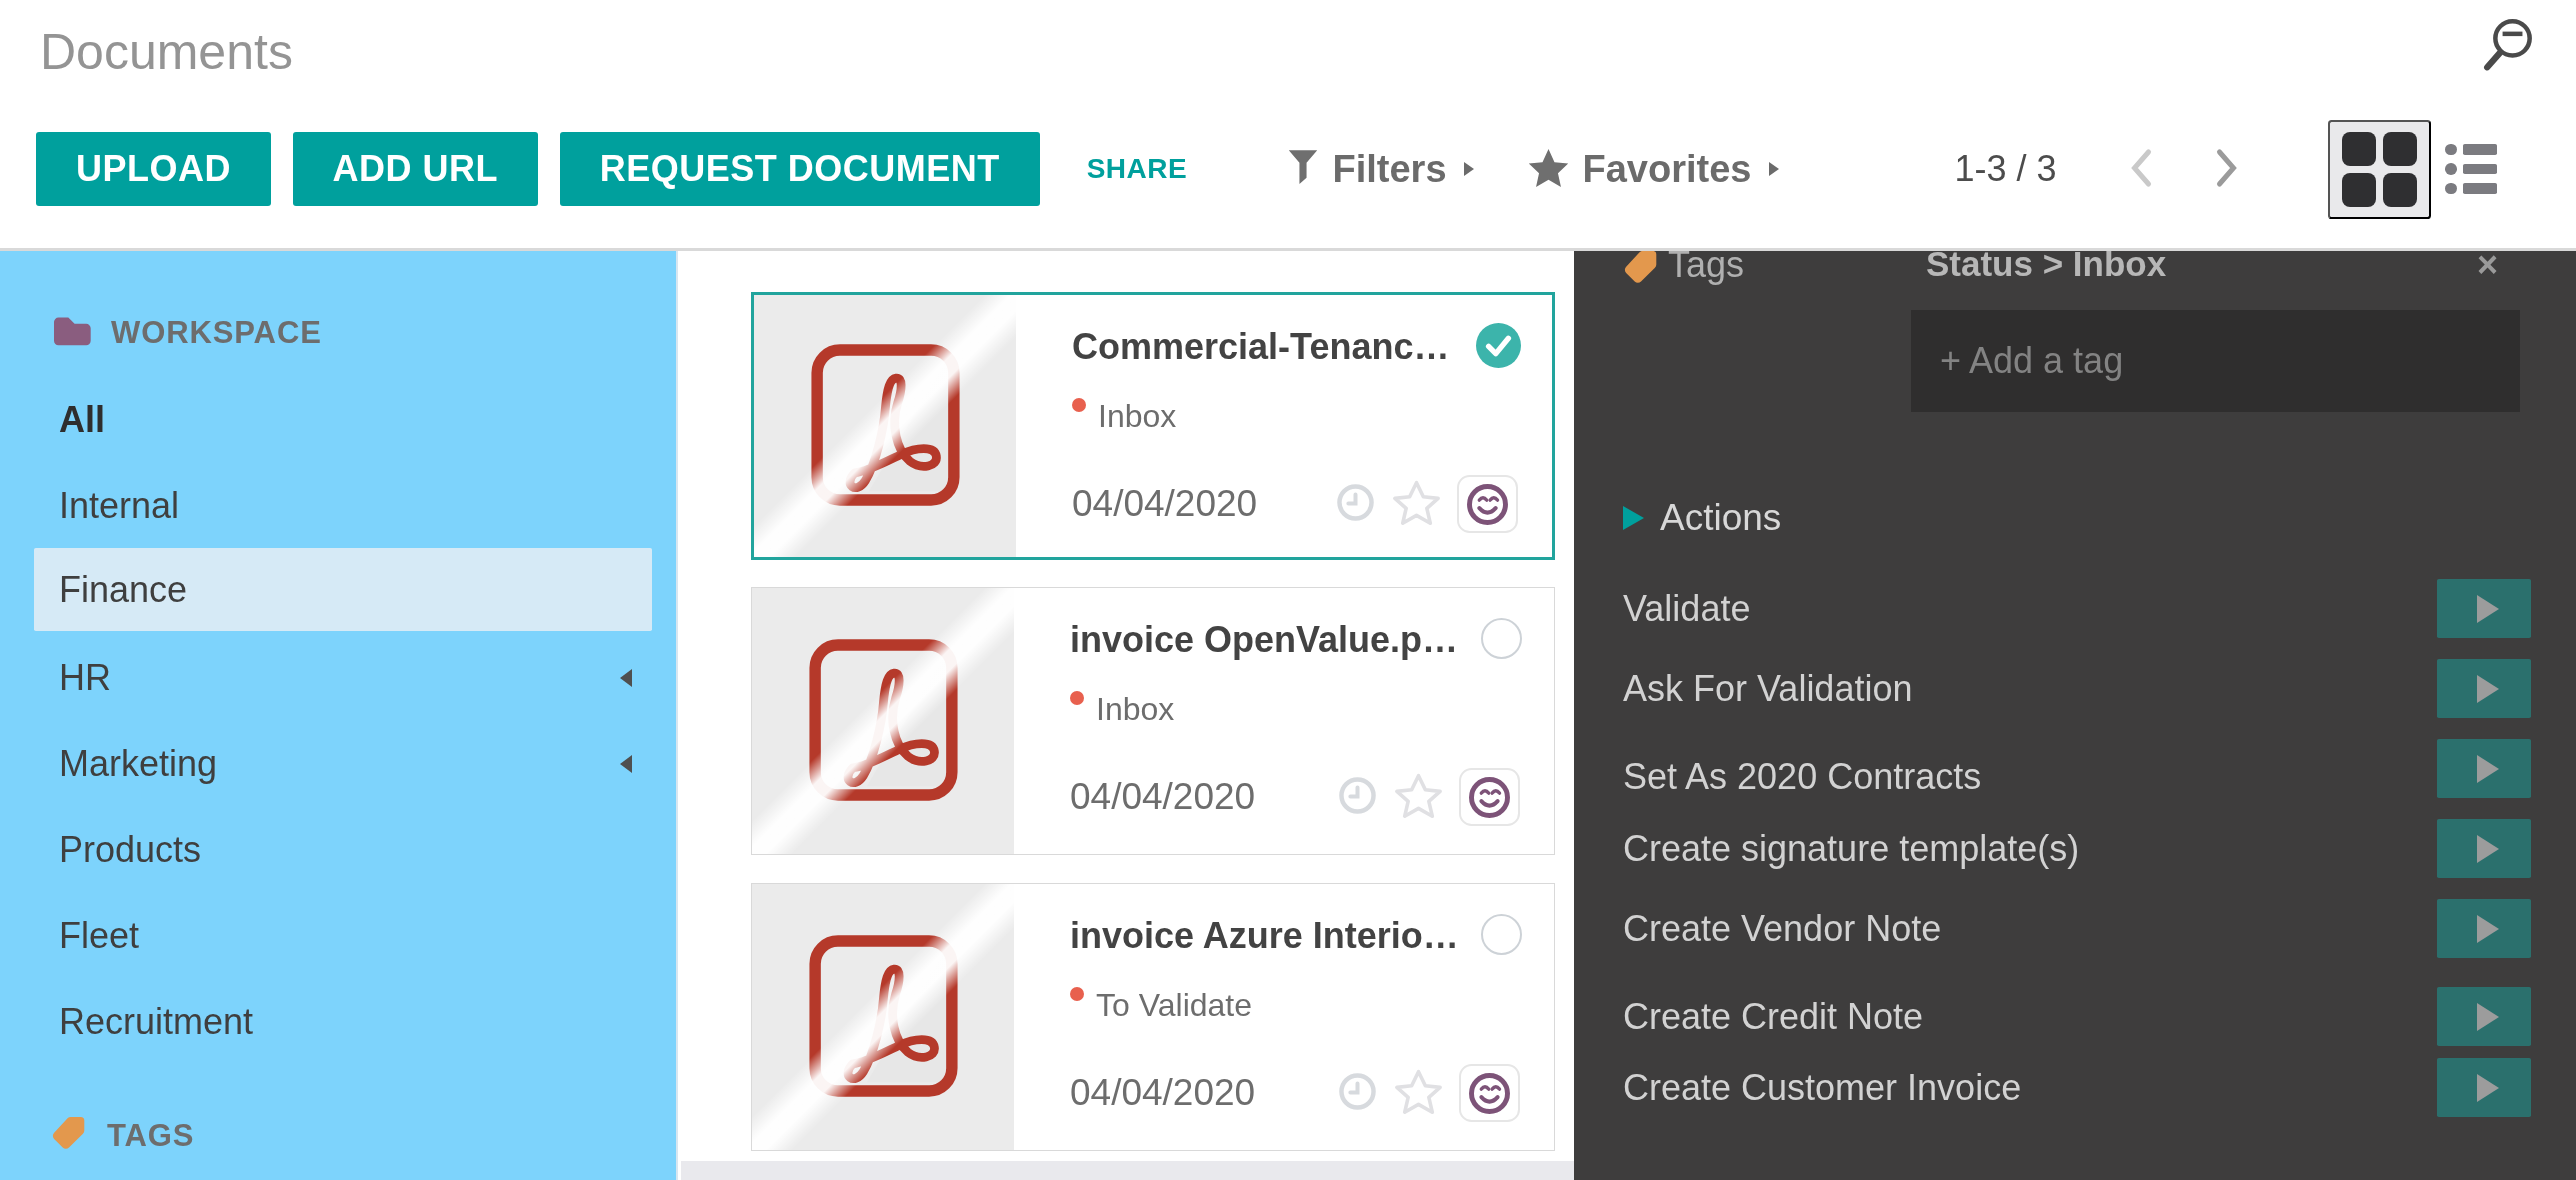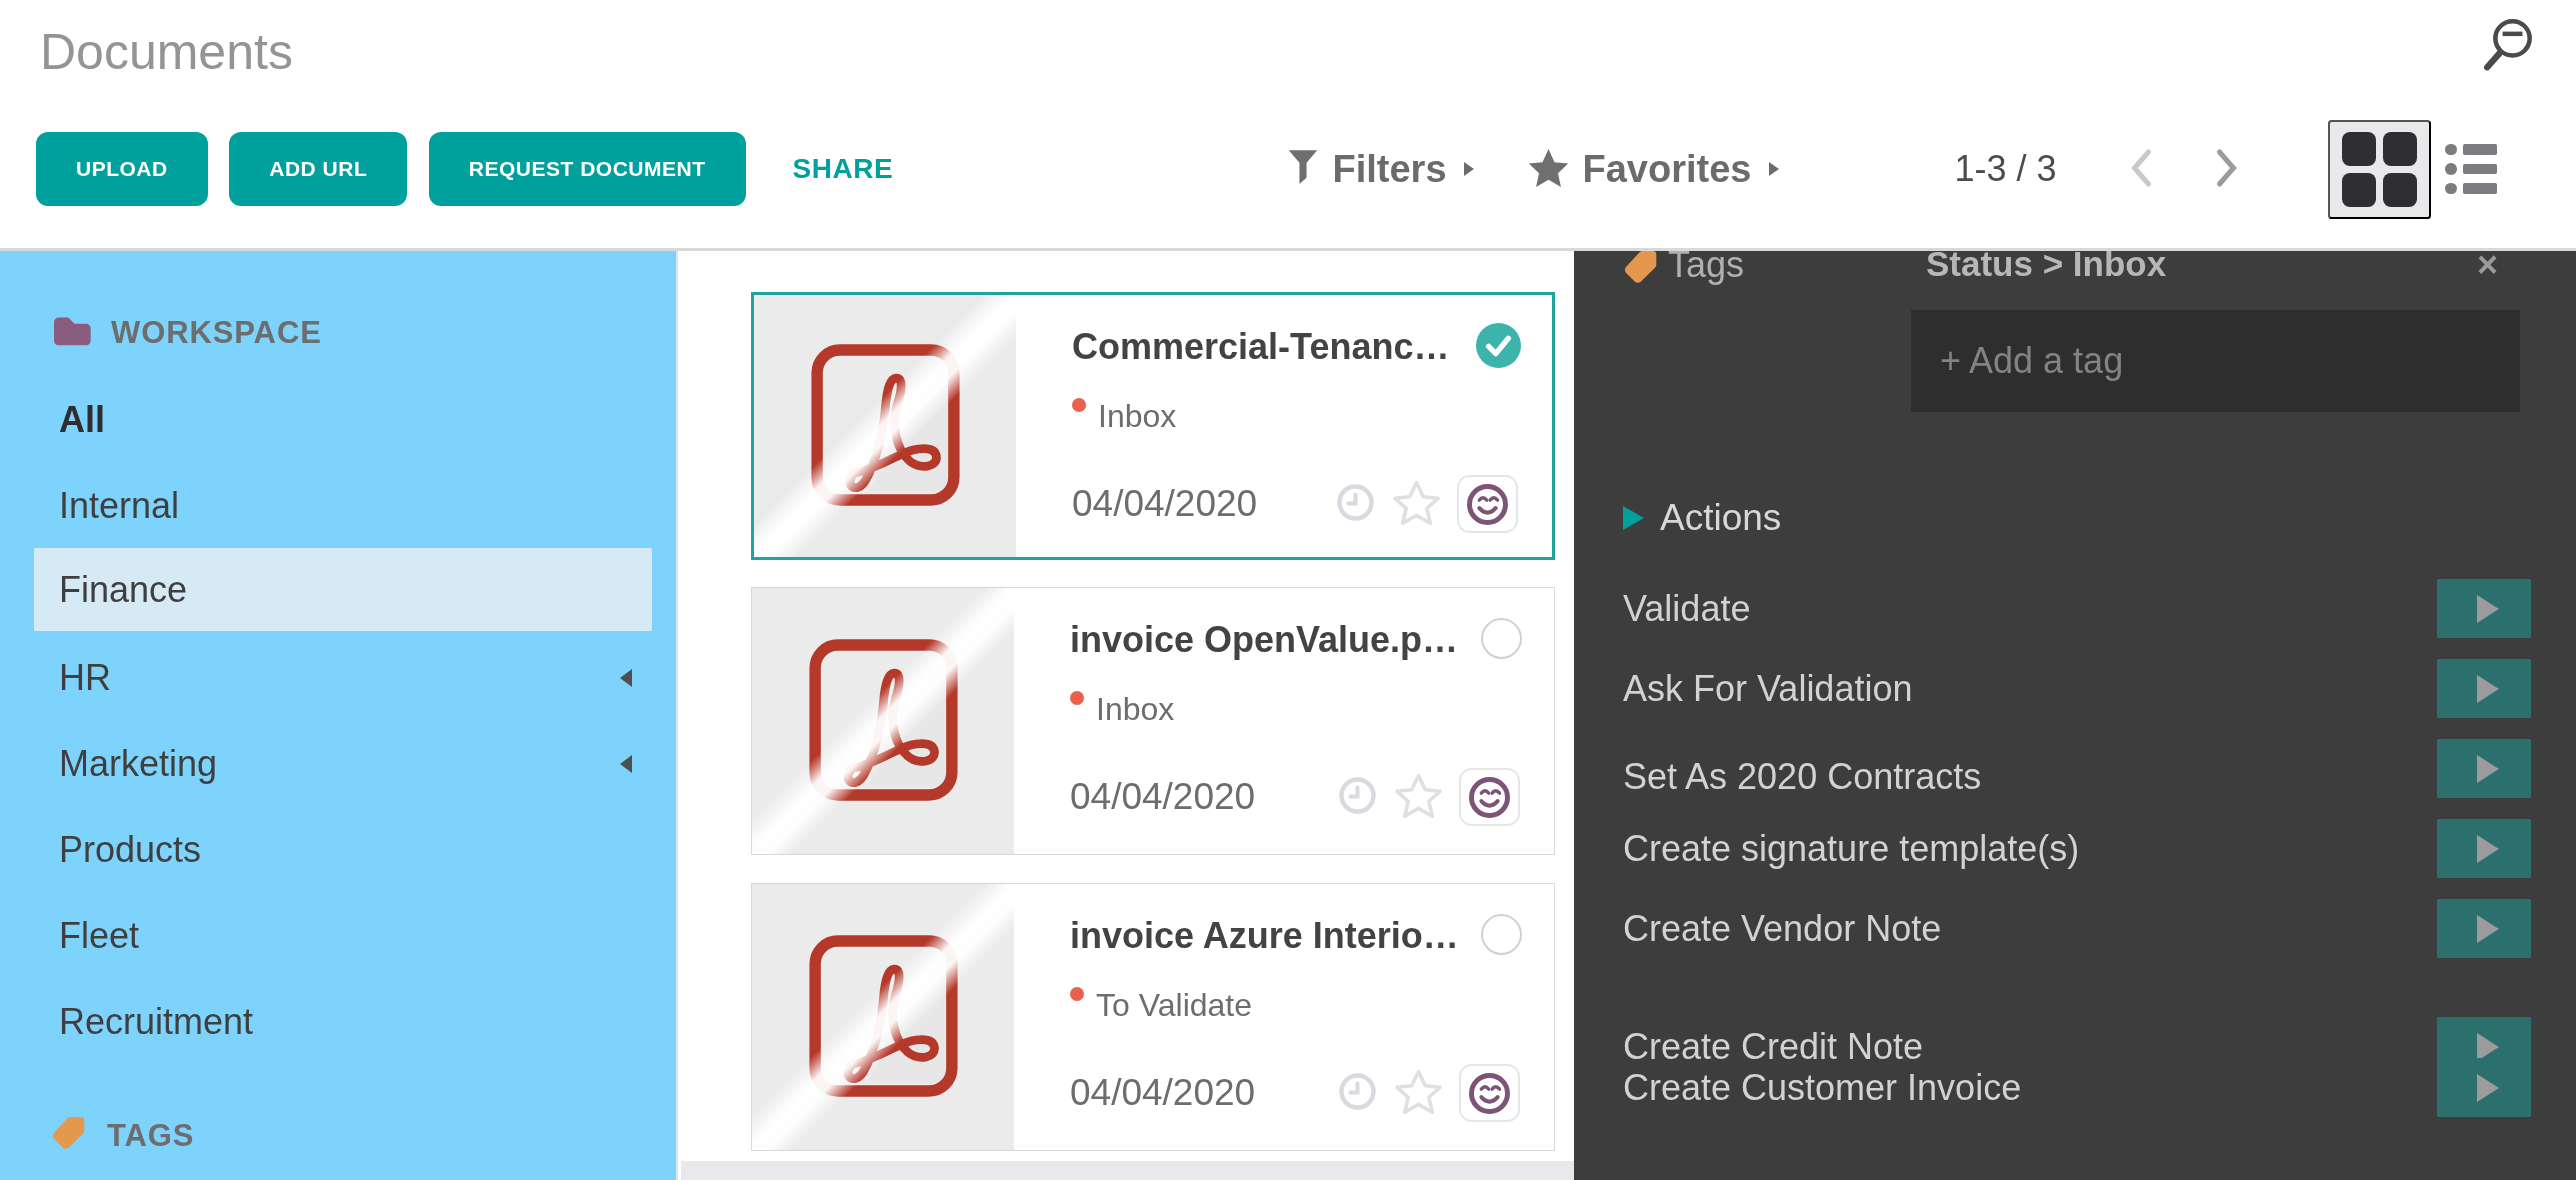--- a/index.html
+++ b/index.html
@@ -9,21 +9,21 @@
   }
   *{box-sizing:border-box; margin:0; padding:0;}
   html,body{background:#fff;}
   body{font-family:"Liberation Sans","DejaVu Sans",sans-serif;}
   .app{position:relative; width:2576px; height:1181px; overflow:hidden; background:#fff;}
 
   
   .topbar{position:absolute; left:0; top:0; width:2576px; height:251px; background:#fff; border-bottom:3.6px solid #d9d9d9;}
   .page-title{position:absolute; left:40px; top:23.4px; font-size:50px; color:#949494; font-weight:400;}
   .btn-row{position:absolute; left:36px; top:132px; height:74px; display:flex; align-items:stretch;}
-  .btn{display:flex; align-items:center; background:var(--teal); color:#fff; font-size:21px; font-weight:700; letter-spacing:0.5px; padding:0 40px; border:none; border-radius:12px; cursor:pointer;}
+  .btn{display:flex; align-items:center; background:var(--teal); color:#fff; font-size:36px; font-weight:700; letter-spacing:0.5px; padding:0 40px; border:none; border-radius:3px; cursor:pointer;}
   .btn + .btn{margin-left:21.6px;}
   .share-link{display:flex; align-items:center; margin-left:47px; color:var(--teal); font-size:28px; font-weight:700; letter-spacing:0.5px; background:none; border:none; cursor:pointer;}
   .search-input{position:absolute; left:1283px; top:7.2px; width:1241px; height:70px; border:none; border-bottom:3.6px solid #8d8d8d; outline:none; font-size:41px; color:#555; padding:0 63px 5.4px 3.6px; background:transparent;}
   .search-input::placeholder{color:#c9c9c9;}
   .search-glass{position:absolute; left:2480px; top:12.6px;}
   .hgroup{position:absolute; top:132px; height:74px; display:flex; align-items:center; gap:13.5px;}
   .hlabel{font-size:38px; font-weight:600; color:#6b6b6b;}
   .caret-r{width:0; height:0; border-left:10.8px solid #6b6b6b; border-top:7.2px solid transparent; border-bottom:7.2px solid transparent; margin-left:3.6px;}
   .pager{position:absolute; left:1929px; top:132px; width:153px; height:74px; display:flex; align-items:center; justify-content:center; font-size:36px; color:#4c4c4c;}
   .chev{position:absolute; top:144px; width:43px; height:47px; display:flex; align-items:center; justify-content:center; cursor:pointer; background:none; border:none;}
@@ -373,21 +373,21 @@
           <button class="play-btn">
             <span class="play-tri"></span>
           </button>
         </div>
         <div class="action-row" style="top: 648px;">
           <span class="action-lbl">Create Vendor Note</span>
           <button class="play-btn">
             <span class="play-tri"></span>
           </button>
         </div>
-        <div class="action-row" style="top: 766px;">
+        <div class="action-row" style="top: 736px;">
           <span class="action-lbl">Create Credit Note</span>
           <button class="play-btn">
             <span class="play-tri"></span>
           </button>
         </div>
         <div class="action-row" style="top: 807px;">
           <span class="action-lbl">Create Customer Invoice</span>
           <button class="play-btn">
             <span class="play-tri"></span>
           </button>

